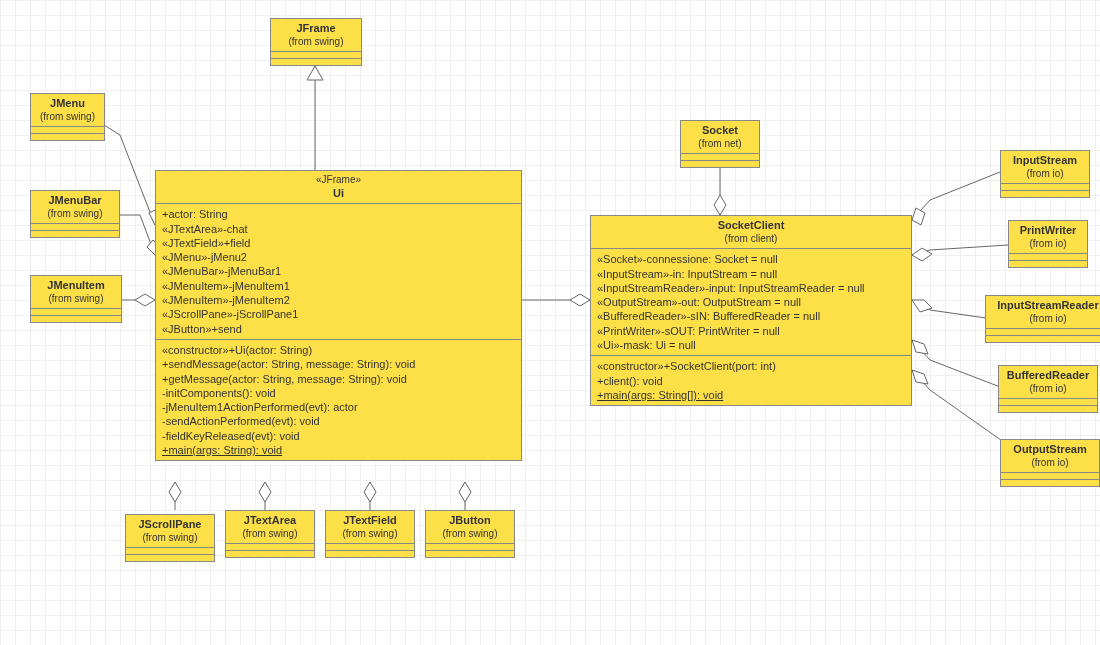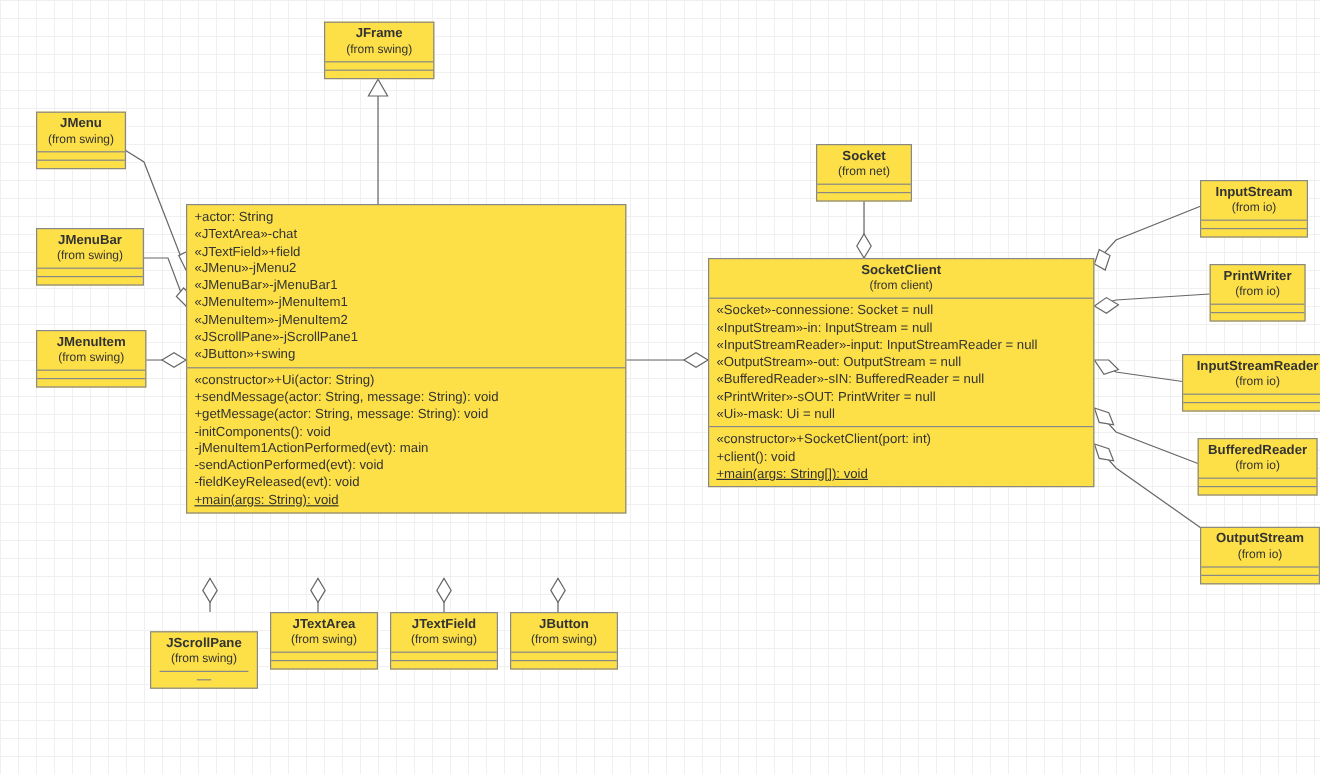--- a/index.html
+++ b/index.html
@@ -130,44 +130,48 @@
 <div class="class-box" style="left:30px; top:275px; width:92px;">
   <div class="class-header">
     <div class="class-name">JMenuItem</div>
     <div class="class-from">(from swing)</div>
   </div>
   <div class="class-section empty-section"></div>
   <div class="class-section empty-section"></div>
 </div>
 
 <div class="class-box" style="left:155px; top:170px; width:367px;">
+  <div class="class-header">
+    <div class="class-stereo">«JFrame»</div>
+    <div class="class-name">Ui</div>
+  </div>
   <div class="class-section">
     <div>+actor: String</div>
     <div>«JTextArea»-chat</div>
     <div>«JTextField»+field</div>
     <div>«JMenu»-jMenu2</div>
     <div>«JMenuBar»-jMenuBar1</div>
     <div>«JMenuItem»-jMenuItem1</div>
     <div>«JMenuItem»-jMenuItem2</div>
     <div>«JScrollPane»-jScrollPane1</div>
-    <div>«JButton»+swing</div>
+    <div>«JButton»+send</div>
   </div>
   <div class="class-section">
     <div>«constructor»+Ui(actor: String)</div>
     <div>+sendMessage(actor: String, message: String): void</div>
     <div>+getMessage(actor: String, message: String): void</div>
     <div>-initComponents(): void</div>
-    <div>-jMenuItem1ActionPerformed(evt): main</div>
+    <div>-jMenuItem1ActionPerformed(evt): actor</div>
     <div>-sendActionPerformed(evt): void</div>
     <div>-fieldKeyReleased(evt): void</div>
     <div class="static">+main(args: String): void</div>
   </div>
 </div>
 
-<div class="class-box" style="left:125px; top:526px; width:90px;align-items:center;">
+<div class="class-box" style="left:125px; top:514px; width:90px;">
   <div class="class-header">
     <div class="class-name">JScrollPane</div>
     <div class="class-from">(from swing)</div>
   </div>
   <div class="class-section empty-section"></div>
   <div class="class-section empty-section"></div>
 </div>
 <div class="class-box" style="left:225px; top:510px; width:90px;">
   <div class="class-header">
     <div class="class-name">JTextArea</div>

